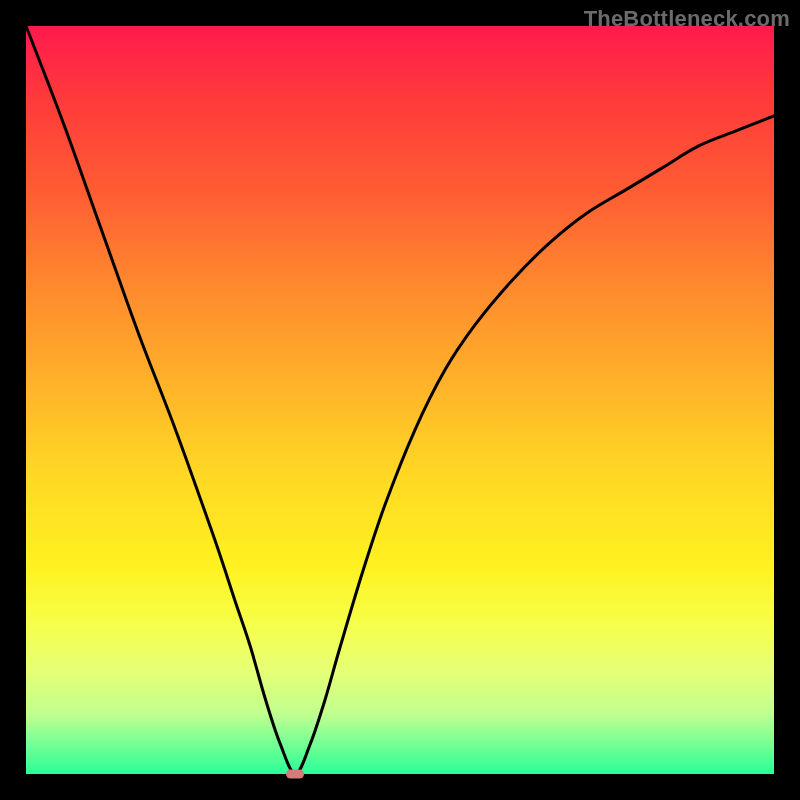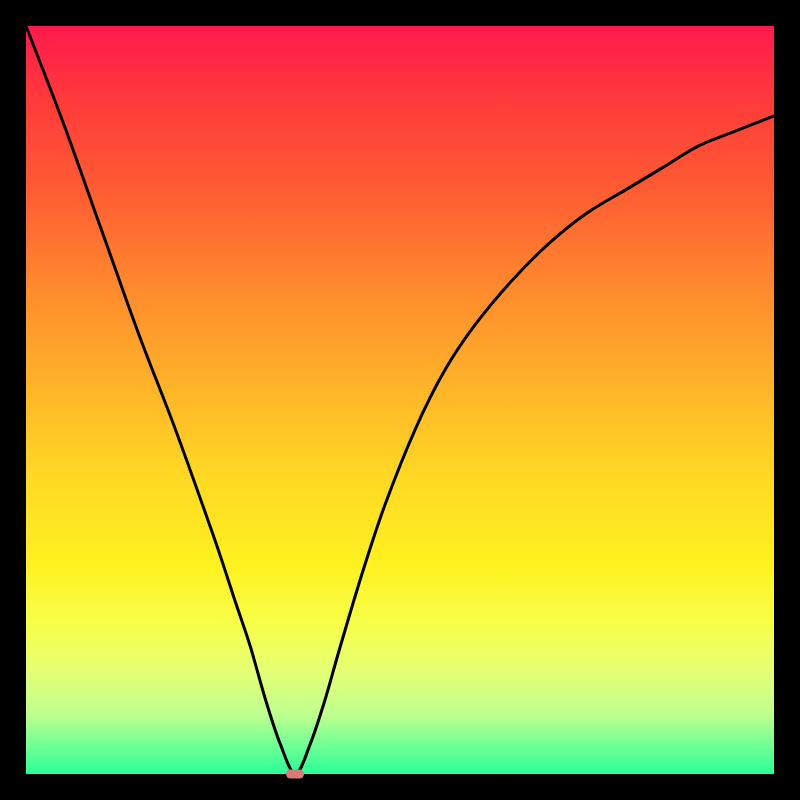--- a/index.html
+++ b/index.html
@@ -58,13 +58,14 @@
 </head>
 <body>
 
 <div class="frame">
   <div class="plot-area">
     <svg class="curve" viewBox="0 0 748 748" preserveAspectRatio="none">
       <path id="curve-path" fill="none" stroke="#000" stroke-width="3" stroke-linecap="round" stroke-linejoin="round" d="M 0.0 0.0 C 6.2 16.2, 24.9 63.6, 37.4 97.2 C 49.9 130.9, 62.3 167.1, 74.8 202.0 C 87.3 236.9, 99.7 273.0, 112.2 306.7 C 124.7 340.3, 137.1 370.3, 149.6 403.9 C 162.1 437.6, 177.0 480.0, 187.0 508.6 C 197.0 537.3, 203.2 557.3, 209.4 576.0 C 215.7 594.7, 219.4 604.6, 224.4 620.8 C 229.4 637.0, 234.4 657.0, 239.4 673.2 C 244.3 689.4, 249.3 705.6, 254.3 718.1 C 259.3 730.5, 264.3 748.0, 269.3 748.0 C 274.3 748.0, 279.3 730.5, 284.2 718.1 C 289.2 705.6, 294.2 689.4, 299.2 673.2 C 304.2 657.0, 307.9 642.0, 314.2 620.8 C 320.4 599.6, 329.1 569.7, 336.6 546.0 C 344.1 522.4, 350.3 502.4, 359.0 478.7 C 367.8 455.0, 379.0 426.4, 389.0 403.9 C 398.9 381.5, 408.9 361.5, 418.9 344.1 C 428.9 326.6, 437.6 314.2, 448.8 299.2 C 460.0 284.2, 473.7 268.0, 486.2 254.3 C 498.7 240.6, 511.1 228.1, 523.6 216.9 C 536.1 205.7, 548.5 195.7, 561.0 187.0 C 573.5 178.3, 585.9 172.0, 598.4 164.6 C 610.9 157.1, 623.3 149.6, 635.8 142.1 C 648.3 134.6, 660.7 125.9, 673.2 119.7 C 685.7 113.4, 698.1 109.7, 710.6 104.7 C 723.1 99.7, 741.8 92.3, 748.0 89.8"></path>
     </svg>
     <div id="marker" class="marker" style="left: 269.28px; top: 748px;"></div>
   </div>
+  <div class="watermark">TheBottleneck.com</div>
 </div>
 
 </body></html>

